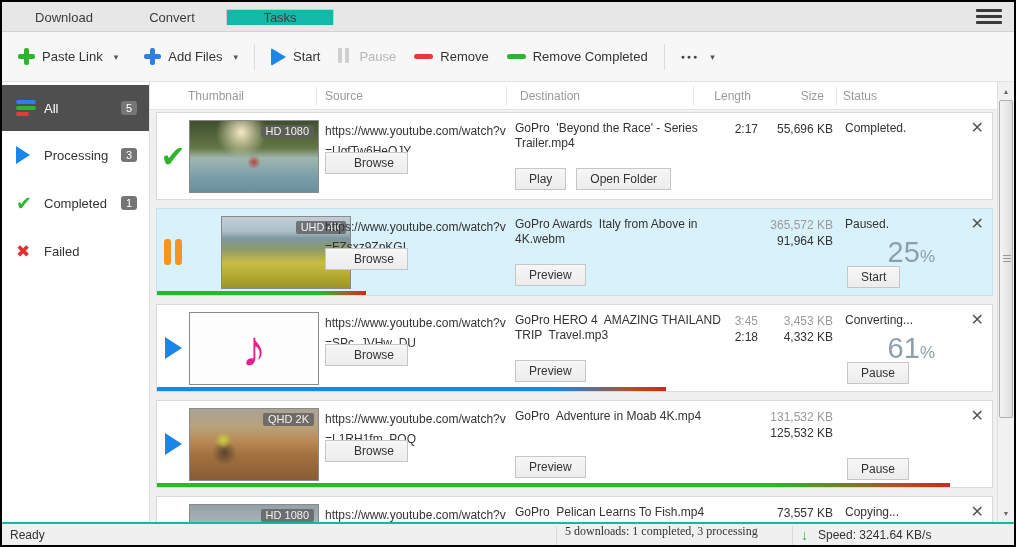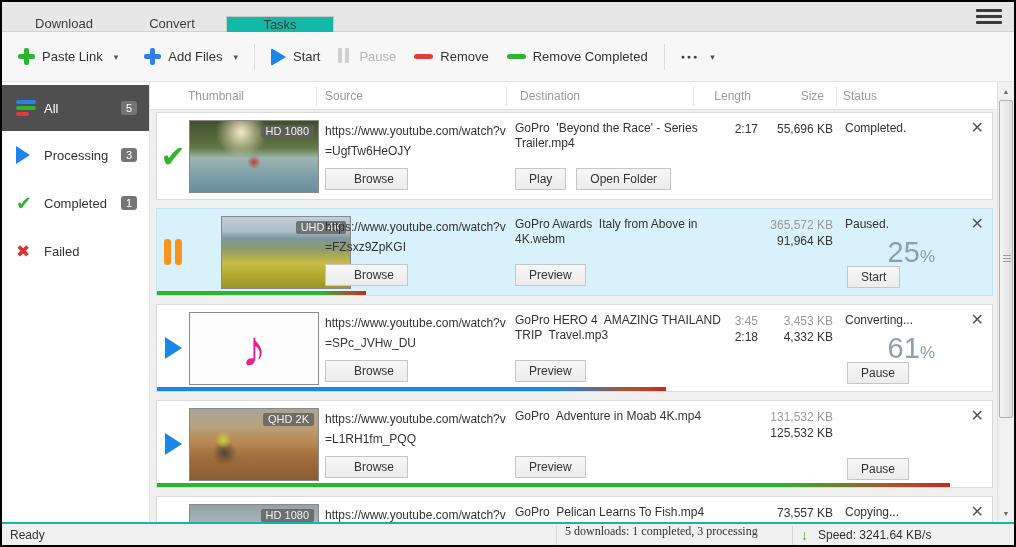--- a/index.html
+++ b/index.html
@@ -1,21 +1,21 @@
 <!DOCTYPE html>
 <html><head>
 <meta charset="utf-8">
 <style>
   * { margin:0; padding:0; box-sizing:border-box; }
   html,body { background:#888; }
   body { font-family:"Liberation Sans","DejaVu Sans",sans-serif; font-size:12px; color:#333; }
   .window { position:relative; width:1016px; height:547px; background:#fff; border:2px solid #000; overflow:hidden; }
 
   
-  .tabbar { position:relative; height:30px; background:#e7e7e7; display:flex; align-items:flex-end; padding-left:8px; border-bottom:1px solid #d2d2d2; }
+  .tabbar { position:relative; height:30px; background:#e7e7e7; display:flex; align-items:center; padding-left:8px; border-bottom:1px solid #d2d2d2; }
   .tab { width:108px; display:flex; align-items:center; justify-content:center; font-size:13px; color:#3c3c3c; cursor:default; border:1px solid transparent; border-bottom:none; }
   .tab.active { background:#14b8a6; border-color:#c9c9c9; margin-bottom:-1px; }
   .hamburger { position:absolute; right:12px; top:7px; width:26px; }
   .hamburger i { display:block; height:3px; background:#3a3a3a; margin-bottom:3px; border-radius:1px; }
 
   
   .toolbar { height:50px; background:#f7f7f7; display:flex; align-items:center; padding:0 16px; border-bottom:1px solid #e3e3e3; }
   .tbtn { display:flex; align-items:center; gap:7px; font-size:13px; color:#333; cursor:default; }
   .tbtn.disabled { color:#b5b5b5; }
   .plus { position:relative; width:17px; height:17px; }
@@ -70,21 +70,21 @@
   .note { position:absolute; left:0; top:0; width:100%; height:100%; display:flex; align-items:center; justify-content:center; color:#ea1f8e; font-size:50px; }
   .th-cycling { background: radial-gradient(circle at 40% 16%, rgba(255,242,205,.95) 0%, rgba(255,242,205,0) 26%), radial-gradient(circle at 50% 58%, rgba(196,44,44,.85) 0%, rgba(196,44,44,0) 9%), linear-gradient(180deg,#3f4f2e 0%,#647744 38%,#9fb6ae 52%,#7b9faa 78%,#6a8f9c 100%); }
   .th-valley { background: linear-gradient(180deg,#c3cdd6 0%,#aebfc9 20%,#7e97a0 30%,#8d9a6a 45%,#c9bd45 65%,#b1a62e 85%,#9a942a 100%); margin-left: 32px; }
   .th-music { background:#fdfdfd; }
   .th-canyon { background: radial-gradient(circle at 26% 44%, #c8d438 0%, rgba(200,212,56,0) 8%), radial-gradient(circle at 27% 62%, rgba(70,55,45,.8) 0%, rgba(70,55,45,0) 12%), linear-gradient(180deg,#aaa396 0%,#b8a27c 25%,#b98a54 45%,#a2713f 65%,#8a5c33 100%); }
   .th-pelican { background: linear-gradient(180deg,#93a1a8 0%,#b9c3c6 45%,#75858c 75%,#5d6e75 100%); }
 
   .src { position:absolute; left:168px; top:8px; width:184px; line-height:20px; word-break:break-all; white-space:pre-wrap; }
   .dest { position:absolute; left:358px; top:8px; width:214px; line-height:15px; white-space:pre-wrap; }
   .btn { font-family:inherit; font-size:12px; color:#333; background:linear-gradient(180deg,#f6f6f6,#ececec); border:1px solid #c6c6c6; padding:3px 13px; cursor:default; }
-  .browse { position:absolute; left:168px; bottom:9px;padding-left:28px; }
+  .browse { position:absolute; left:168px; bottom:25px;padding-left:28px; }
   .dest-btns { position:absolute; left:358px; bottom:9px; display:flex; gap:10px; }
   .len { position:absolute; left:545px; top:8px; width:56px; text-align:right; line-height:16px; }
   .size { position:absolute; left:606px; top:8px; width:70px; text-align:right; line-height:16px; }
   .dim { color:#9a9a9a; }
   .status { position:absolute; left:688px; top:8px; width:118px; line-height:15px; }
   .pct { position:absolute; left:686px; top:27px; width:92px; text-align:right; color:#8da0aa; }
   .pct-num { font-size:29px; } .pct-sign { font-size:17px; }
   .action { position:absolute; left:690px; top:57px; min-width:46px; }
   .close { position:absolute; right:8px; top:5px; font-size:16px; color:#555; cursor:default; }
   .pbar { position:absolute; left:0; bottom:0; height:4px; }

